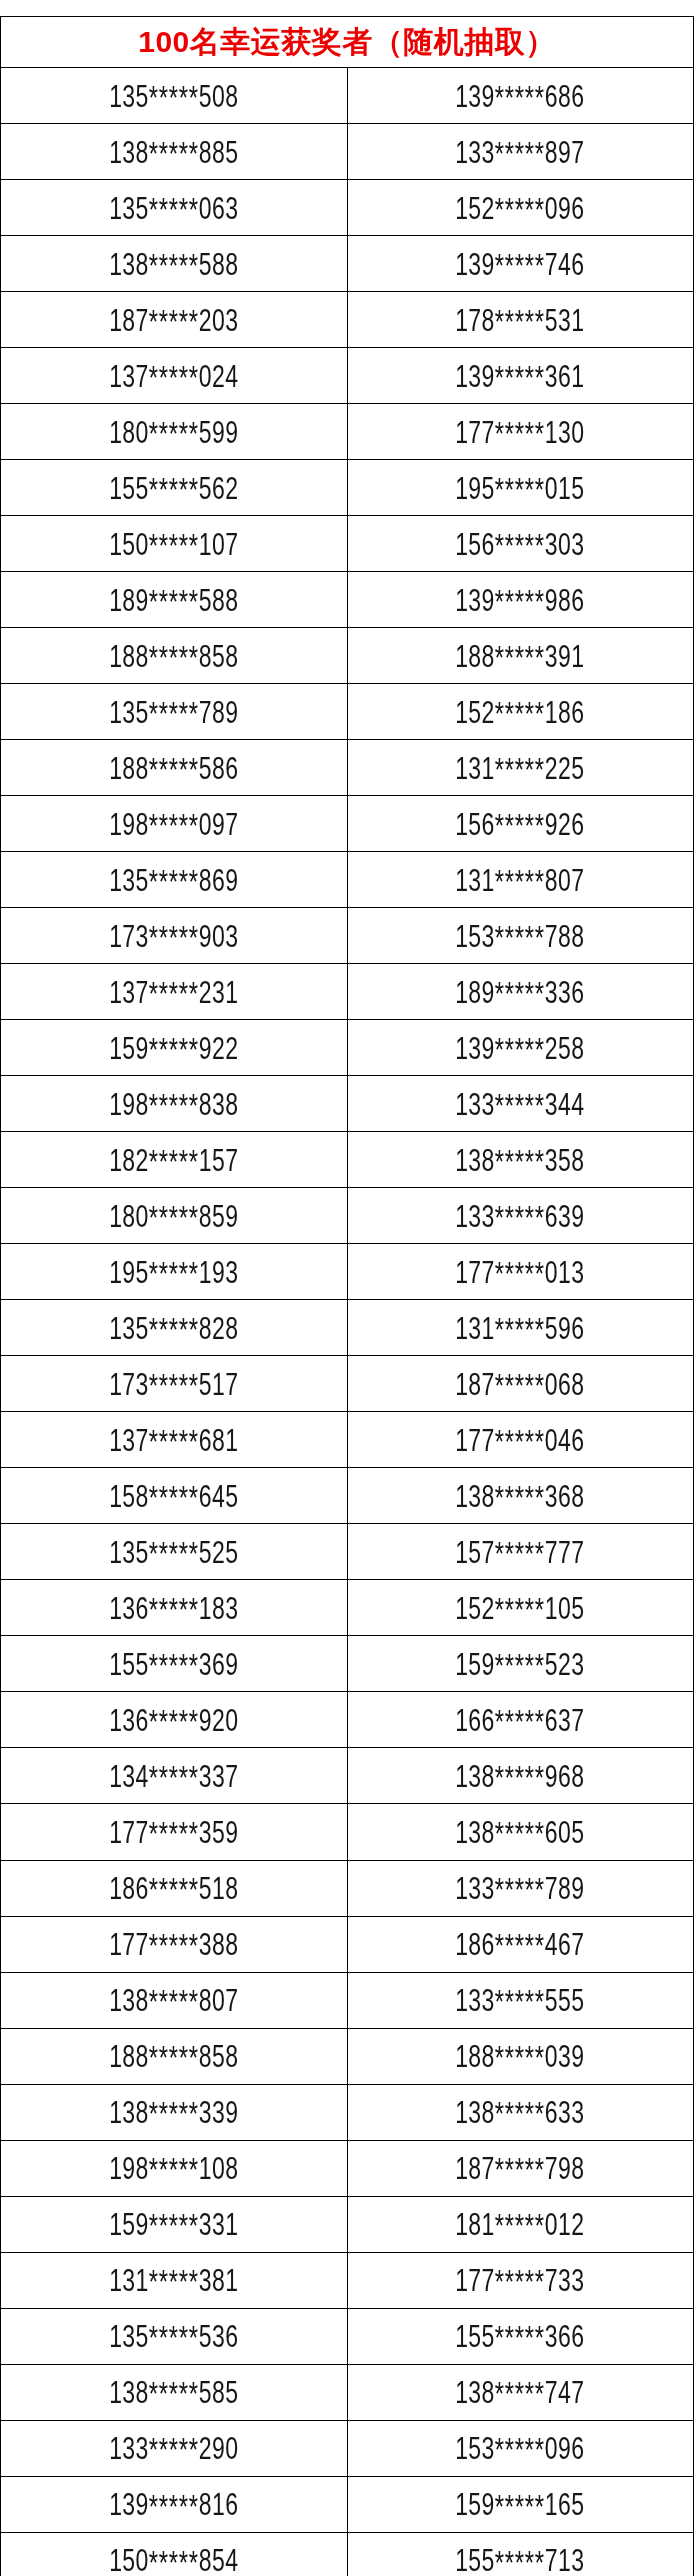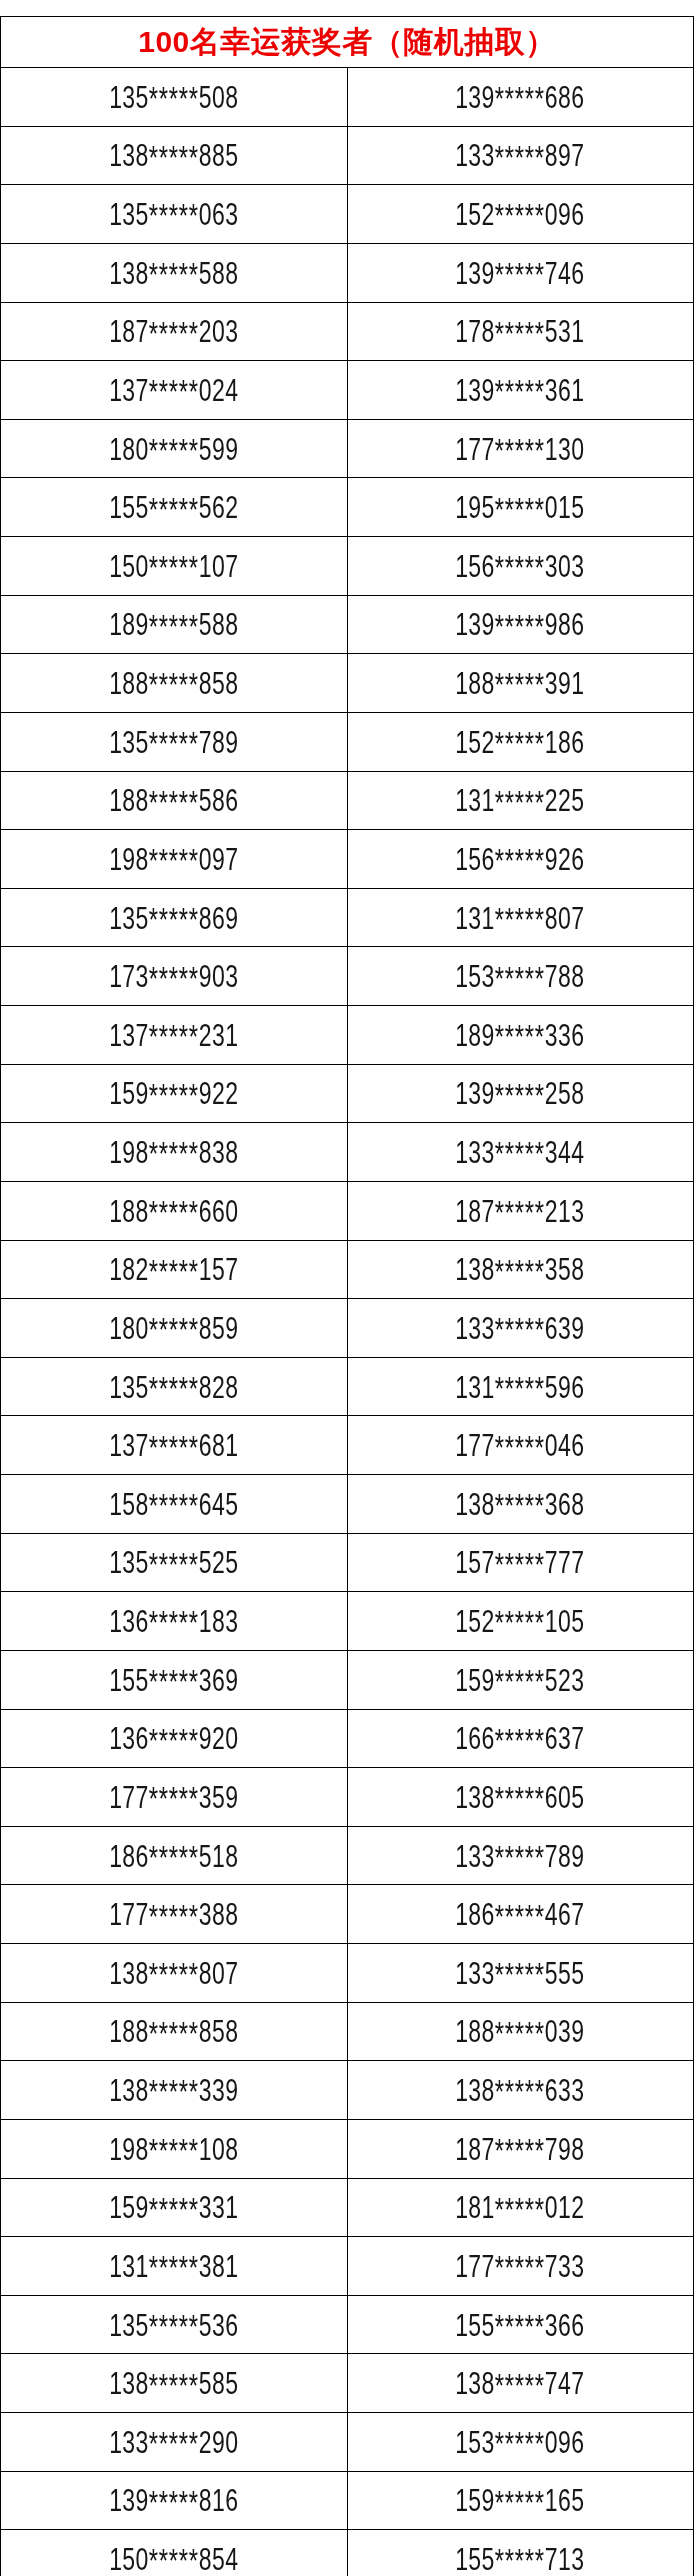--- a/index.html
+++ b/index.html
@@ -214,52 +214,60 @@
       <tr>
     <td class="phone-cell">
       <span class="num">198<span class="stars">*****</span>838</span>
     </td>
     <td class="phone-cell">
       <span class="num">133<span class="stars">*****</span>344</span>
     </td>
   </tr>
       <tr>
     <td class="phone-cell">
-      <span class="num">188<span class="stars">*****</span>660</span>
-    </td>
-    <td class="phone-cell">
-      <span class="num">187<span class="stars">*****</span>213</span>
-    </td>
-  </tr>
-      <tr>
-    <td class="phone-cell">
       <span class="num">182<span class="stars">*****</span>157</span>
     </td>
     <td class="phone-cell">
       <span class="num">138<span class="stars">*****</span>358</span>
     </td>
   </tr>
       <tr>
     <td class="phone-cell">
       <span class="num">180<span class="stars">*****</span>859</span>
     </td>
     <td class="phone-cell">
       <span class="num">133<span class="stars">*****</span>639</span>
     </td>
   </tr>
       <tr>
     <td class="phone-cell">
+      <span class="num">195<span class="stars">*****</span>193</span>
+    </td>
+    <td class="phone-cell">
+      <span class="num">177<span class="stars">*****</span>013</span>
+    </td>
+  </tr>
+      <tr>
+    <td class="phone-cell">
       <span class="num">135<span class="stars">*****</span>828</span>
     </td>
     <td class="phone-cell">
       <span class="num">131<span class="stars">*****</span>596</span>
     </td>
   </tr>
       <tr>
     <td class="phone-cell">
+      <span class="num">173<span class="stars">*****</span>517</span>
+    </td>
+    <td class="phone-cell">
+      <span class="num">187<span class="stars">*****</span>068</span>
+    </td>
+  </tr>
+      <tr>
+    <td class="phone-cell">
       <span class="num">137<span class="stars">*****</span>681</span>
     </td>
     <td class="phone-cell">
       <span class="num">177<span class="stars">*****</span>046</span>
     </td>
   </tr>
       <tr>
     <td class="phone-cell">
       <span class="num">158<span class="stars">*****</span>645</span>
     </td>
@@ -290,20 +298,28 @@
     <td class="phone-cell">
       <span class="num">159<span class="stars">*****</span>523</span>
     </td>
   </tr>
       <tr>
     <td class="phone-cell">
       <span class="num">136<span class="stars">*****</span>920</span>
     </td>
     <td class="phone-cell">
       <span class="num">166<span class="stars">*****</span>637</span>
+    </td>
+  </tr>
+      <tr>
+    <td class="phone-cell">
+      <span class="num">134<span class="stars">*****</span>337</span>
+    </td>
+    <td class="phone-cell">
+      <span class="num">138<span class="stars">*****</span>968</span>
     </td>
   </tr>
       <tr>
     <td class="phone-cell">
       <span class="num">177<span class="stars">*****</span>359</span>
     </td>
     <td class="phone-cell">
       <span class="num">138<span class="stars">*****</span>605</span>
     </td>
   </tr>

